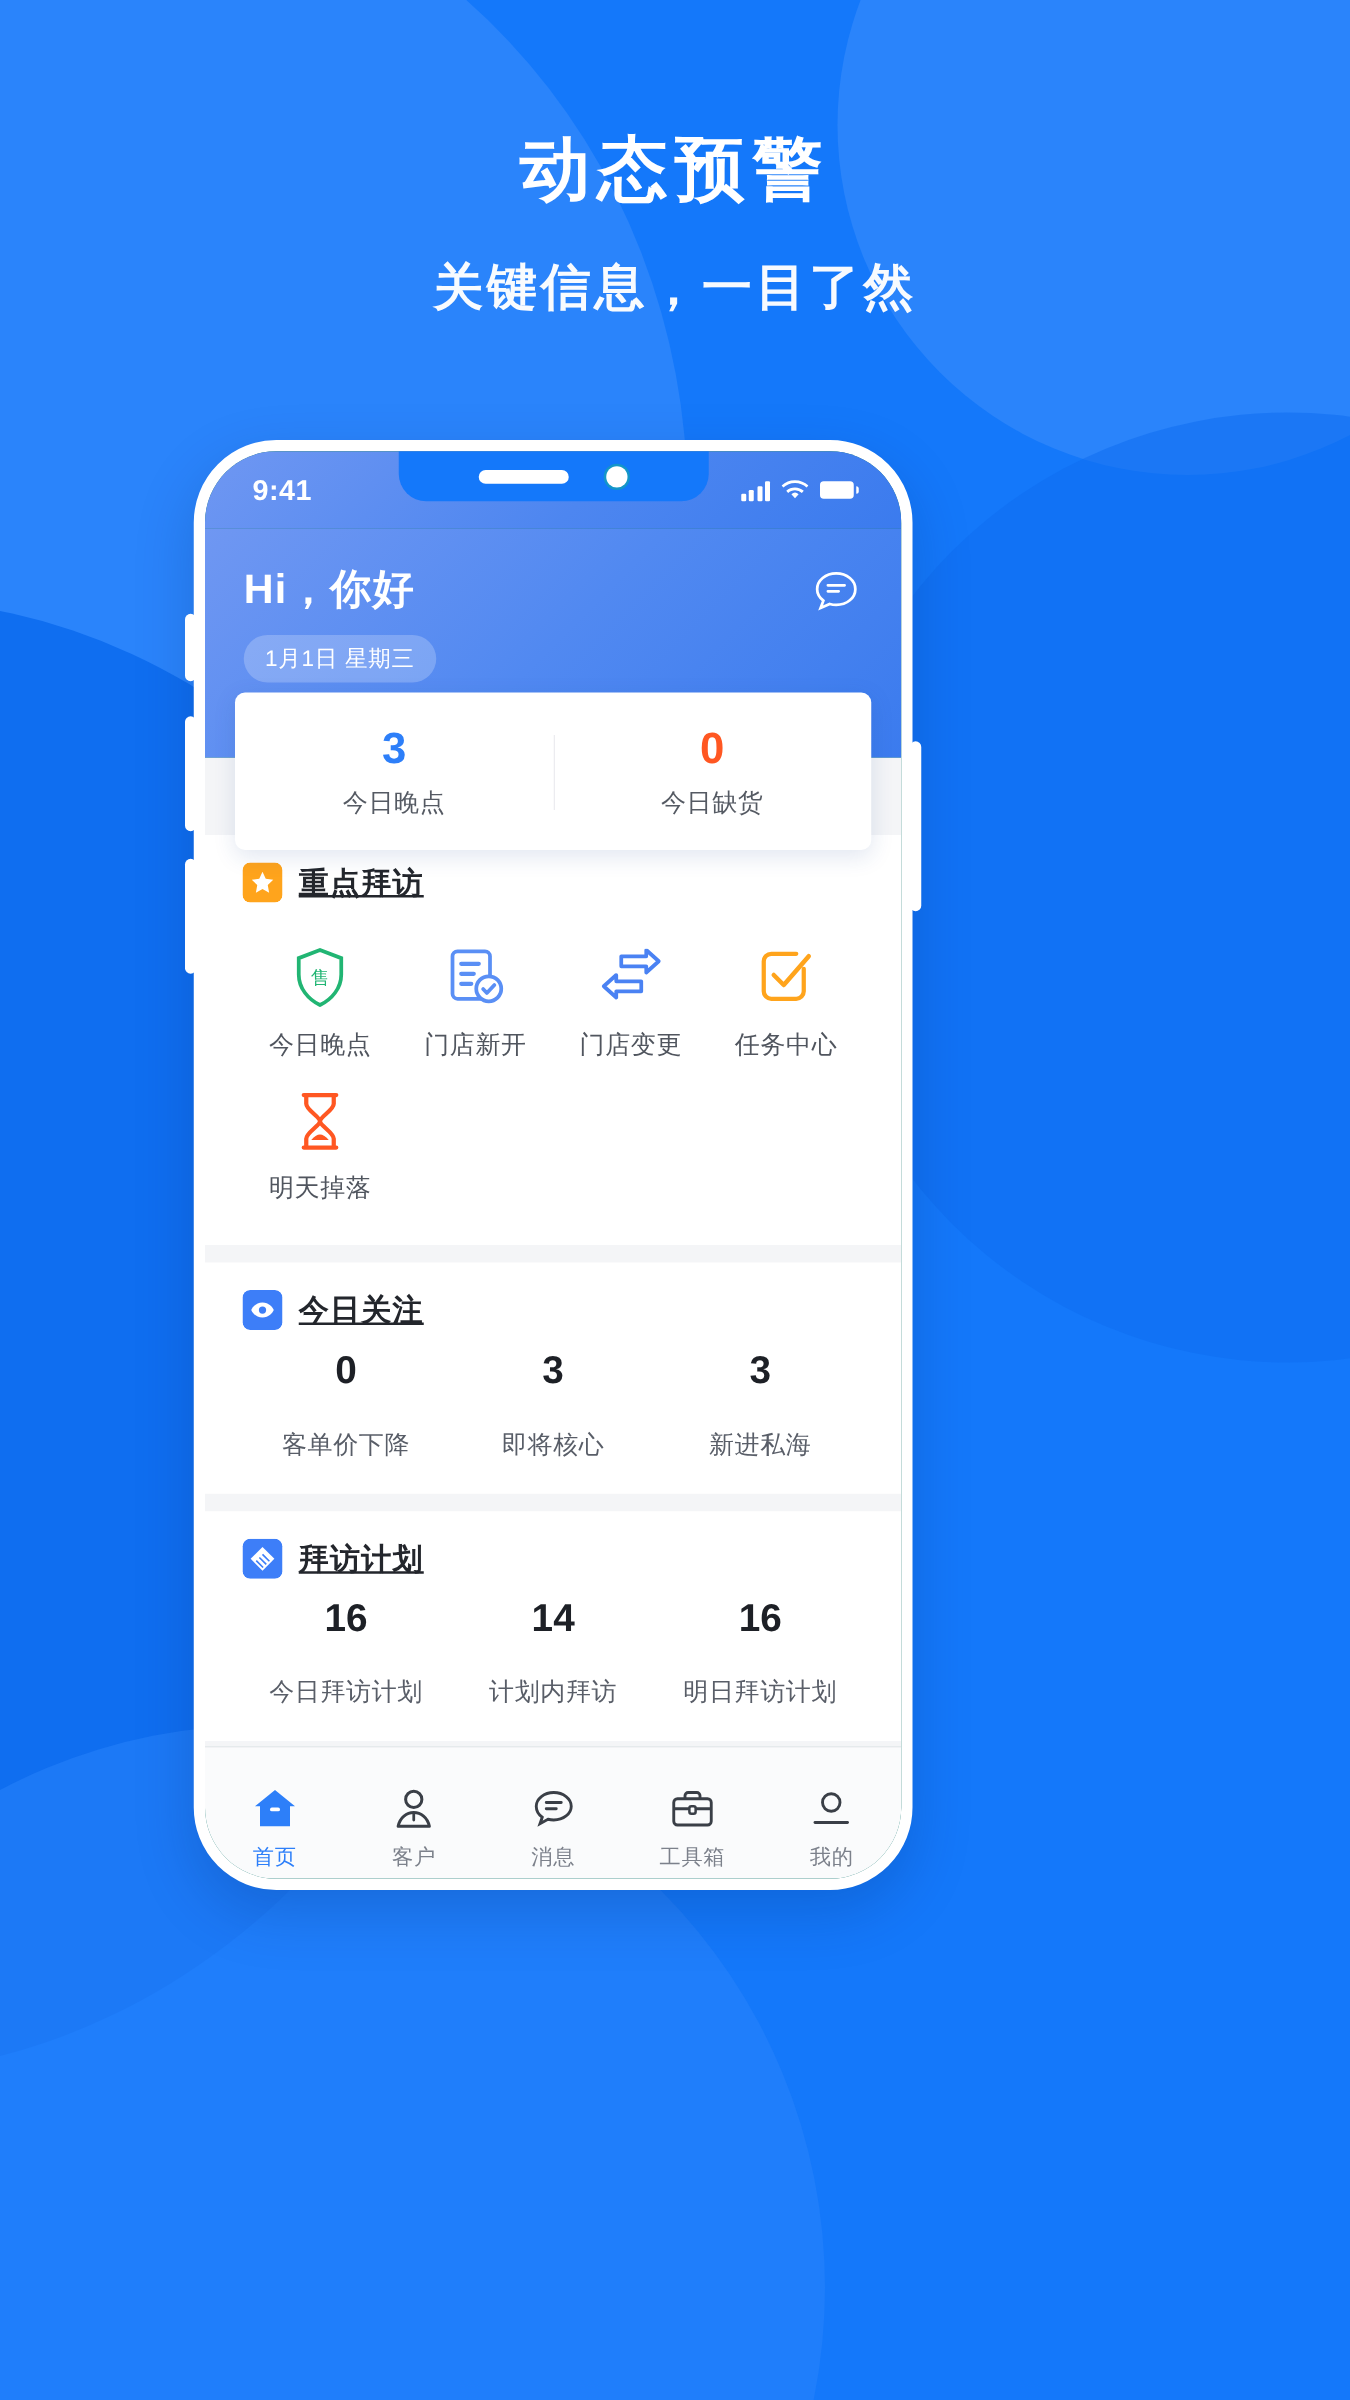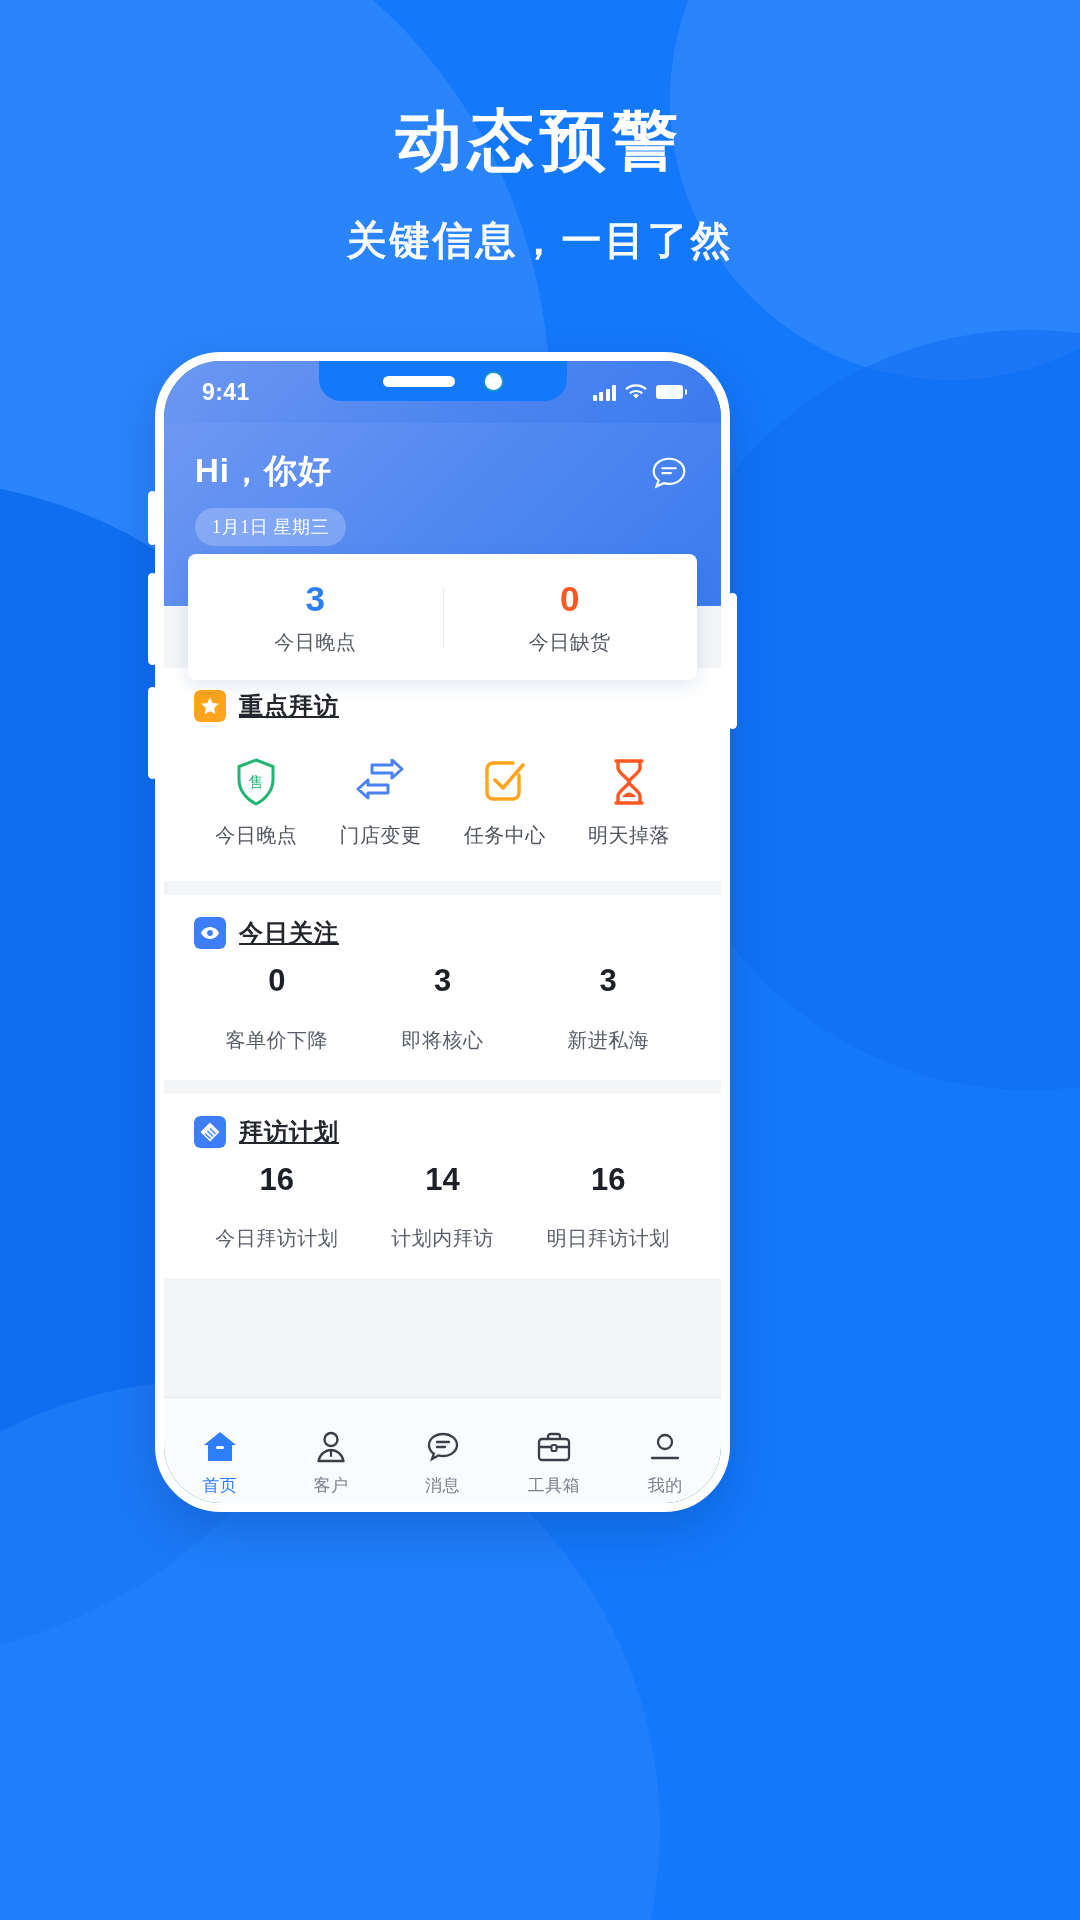--- a/index.html
+++ b/index.html
@@ -42,21 +42,21 @@
     position:absolute; left:-240px; bottom:-360px;
     width:900px; height:900px;
     border-radius:50%;
     background:#2a84fb;
     opacity:.5;
   }
 
   
   .promo { position:absolute; left:0; right:0; top:104px; text-align:center; z-index:4; }
   .promo-title {
-    color:#ffffff; font-size:66px; font-weight:bold;
+    color:#ffffff; font-size:56px; font-weight:bold;
     letter-spacing:6px; line-height:1.1;
   }
   .promo-sub {
     margin-top:36px; color:#ffffff; font-size:40px;
     letter-spacing:3px; font-weight:bold; opacity:.97;
   }
 
   
   .phone {
     position:absolute; left:155px; top:352px;
@@ -110,21 +110,21 @@
     flex:none; padding:26px 31px 60px;
     background:linear-gradient(135deg,#6f97f2 0%,#5189f1 50%,#3b7bee 100%);
     position:relative;
   }
   .hero-row { display:flex; align-items:flex-start; justify-content:space-between; }
   .greet { color:#ffffff; font-size:33px; font-weight:bold; letter-spacing:1px; }
   .date-badge {
     display:inline-block; margin-top:14px;
     background:rgba(255,255,255,.22);
     color:#ffffff; font-size:18px;
-    padding:7px 17px; border-radius:20px; letter-spacing:.6px;font-family:Liberation Serif, serif;
+    padding:7px 17px; border-radius:20px; letter-spacing:.6px;
   }
   .chat-icon { width:42px; height:42px; flex:none; margin-top:4px; }
 
   
   .stats-wrap { flex:none; position:relative; height:0; }
   .stats-card {
     position:absolute; left:24px; right:24px; top:-52px;
     background:#ffffff; border-radius:8px;
     box-shadow:0 5px 18px rgba(30,70,150,.13);
     display:flex; padding:26px 0 24px;
@@ -257,20 +257,31 @@
           <div class="grid-item">
             <div class="grid-ico">
               <svg width="46" height="50" viewBox="0 0 46 50">
                 <path d="M23 3 40 9.5v13c0 11-7.5 20-17 24.5C13.5 42.5 6 33.5 6 22.5v-13Z" fill="none" stroke="#21b573" stroke-width="3"></path>
                 <text x="23" y="30" font-size="15" fill="#21b573" text-anchor="middle" font-family="'Liberation Sans',sans-serif">售</text>
               </svg>
             </div>
             <div class="grid-lbl">今日晚点</div>
           </div>
 
+          <div class="grid-item">
+            <div class="grid-ico">
+              <svg width="48" height="50" viewBox="0 0 48 50">
+                <rect x="6" y="4" width="30" height="38" rx="4" fill="none" stroke="#5a8ff5" stroke-width="3"></rect>
+                <path d="M13 14h14M13 22h10M13 30h8" stroke="#5a8ff5" stroke-width="3.4" stroke-linecap="round"></path>
+                <circle cx="35" cy="34" r="10" fill="#ffffff" stroke="#5a8ff5" stroke-width="3"></circle>
+                <path d="M30.5 34.2l3 3.2 6-6.4" fill="none" stroke="#5a8ff5" stroke-width="3" stroke-linecap="round" stroke-linejoin="round"></path>
+              </svg>
+            </div>
+            <div class="grid-lbl">门店新开</div>
+          </div>
 
           <div class="grid-item">
             <div class="grid-ico">
               <svg width="52" height="46" viewBox="0 0 52 46">
                 <path d="M18 6h20l-0 -5 10 9-10 9v-5H18z" fill="none" stroke="#4a82f3" stroke-width="3" stroke-linejoin="round"></path>
                 <path d="M34 26H14l0 -5-10 9 10 9v-5h20z" fill="none" stroke="#4a82f3" stroke-width="3" stroke-linejoin="round"></path>
               </svg>
             </div>
             <div class="grid-lbl">门店变更</div>
           </div>

